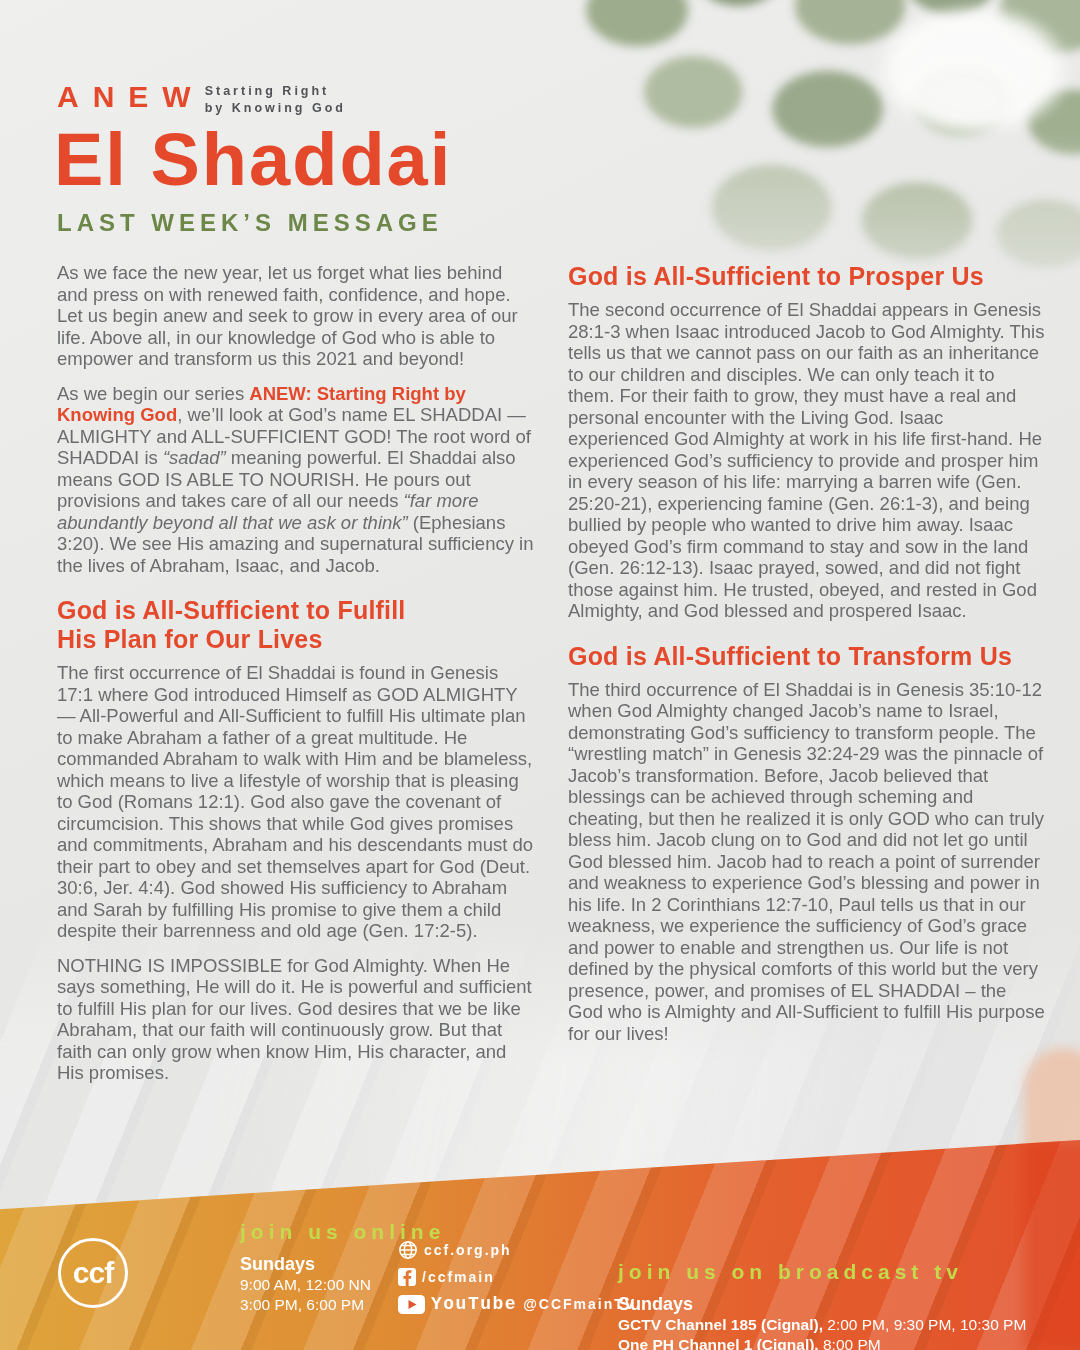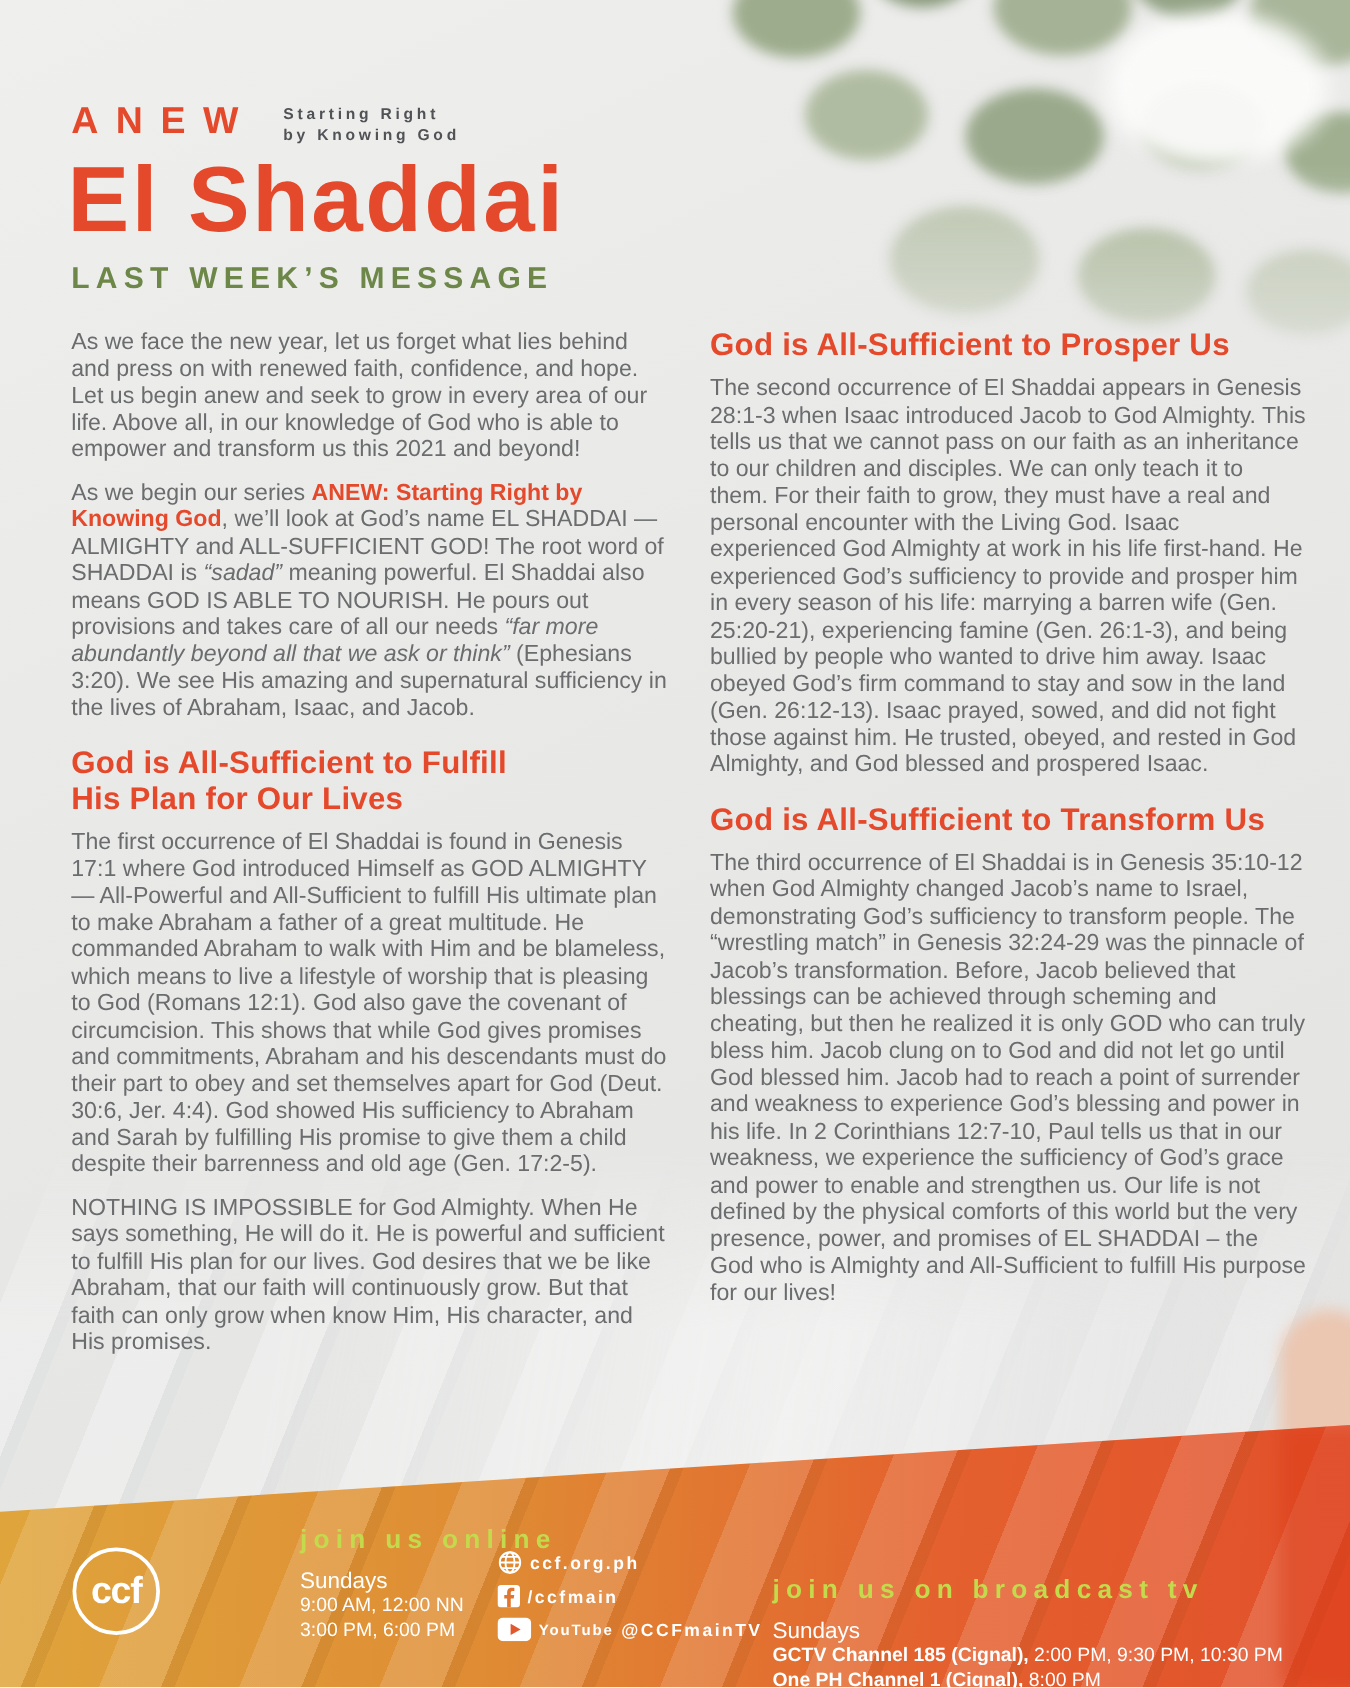--- a/index.html
+++ b/index.html
@@ -37,21 +37,21 @@
     opacity:.55;
     -webkit-mask-image:linear-gradient(to bottom,rgba(0,0,0,0) 0%,#000 48%);
     mask-image:linear-gradient(to bottom,rgba(0,0,0,0) 0%,#000 48%);
   }
   .finger{
     position:absolute; right:-22px; top:1048px; width:78px; height:310px;
     background:#ecc3ab; border-radius:44px; filter:blur(6px); opacity:.9;
   }
   
   .header{position:absolute; left:57px; top:82px; width:560px;}
-  .brand-row{display:flex; align-items:flex-start; gap:22px;}
+  .brand-row{display:flex; align-items:flex-start; }
   .anew{color:#e5492b; font-weight:bold; font-size:30px; letter-spacing:14px; line-height:1;}
   .tagline{color:#515256; font-weight:bold; font-size:12.5px; letter-spacing:3px; line-height:1.35; padding-top:1px;}
   .title{margin:6px 0 0 -3px; color:#e5492b; font-weight:bold; font-size:74px; letter-spacing:2px; line-height:1.0;}
   .kicker{margin-top:12px; color:#6d8749; font-weight:bold; font-size:24px; letter-spacing:5px;}
   
   .columns{
     position:absolute; left:57px; top:262px; width:988px;
     display:flex; gap:34px;justify-content:flex-end;
   }
   .col{flex:1; min-width:0;}
@@ -83,26 +83,26 @@
     position:absolute; left:58px; top:98px; width:64px; height:64px;
     border:3.5px solid #ffffff; border-radius:50%;
     display:flex; align-items:center; justify-content:center;
     color:#fff; font-weight:bold; font-size:30px; letter-spacing:-1px; line-height:1;
   }
   .fblock{position:absolute; color:#fff;}
   .online-block{left:240px; top:80px;}
   .links-block{left:398px; top:100px;}
   .broadcast-block{left:618px; top:80px;margin-top:40px;}
   .ftitle{color:#c3da4d; font-weight:bold; font-size:21px; letter-spacing:5px; margin-bottom:10px;}
-  .fday{font-weight:normal; font-size:18px; line-height:21px;}
+  .fday{font-weight:bold; font-size:18px; line-height:21px;}
   .ftime{font-size:15.5px; line-height:20px;}
   .flink{display:flex; align-items:center; gap:6px; margin-bottom:8px;}
   .flink .ico{display:flex; align-items:center;}
   .flabel{font-weight:bold; font-size:14px; letter-spacing:2px;}
-  .yt-label{font-weight:bold; font-size:12px; letter-spacing:1.5px;}
+  .yt-label{font-weight:bold; font-size:18px; letter-spacing:1.5px;font-family:Liberation Mono, monospace;}
   .bline{font-size:15.5px; line-height:20px;}
   .bline b{font-weight:bold;}
 </style>
 </head>
 <body>
 
 <div class="page">
 
   <div class="plant"></div>
   <div class="keyboard"></div>

